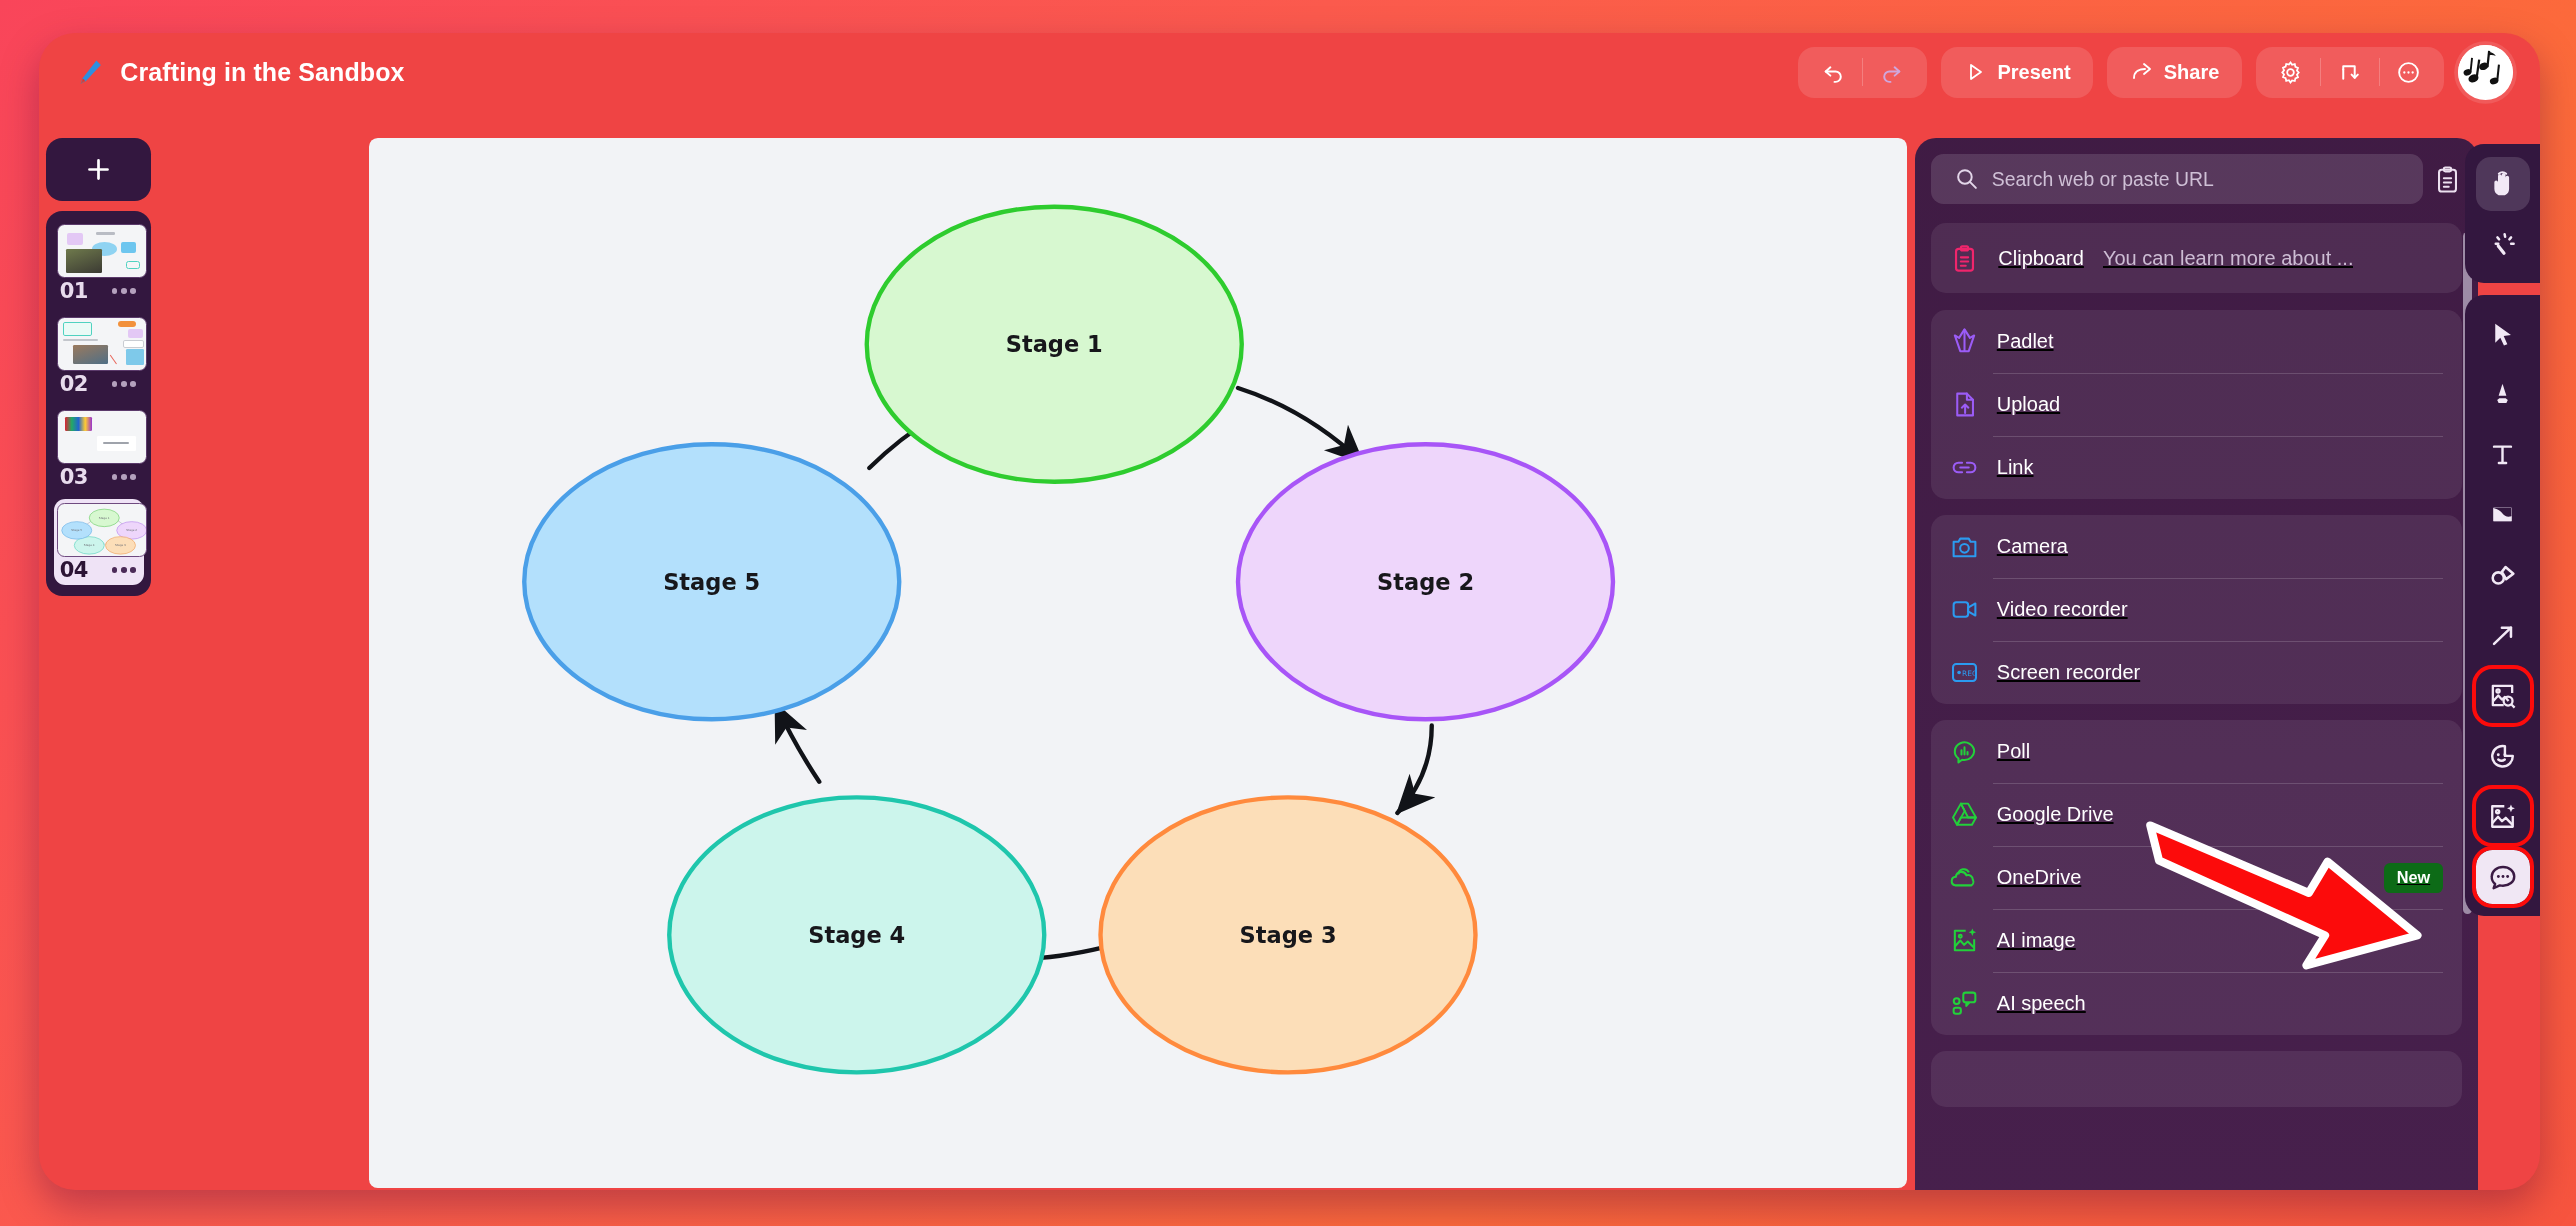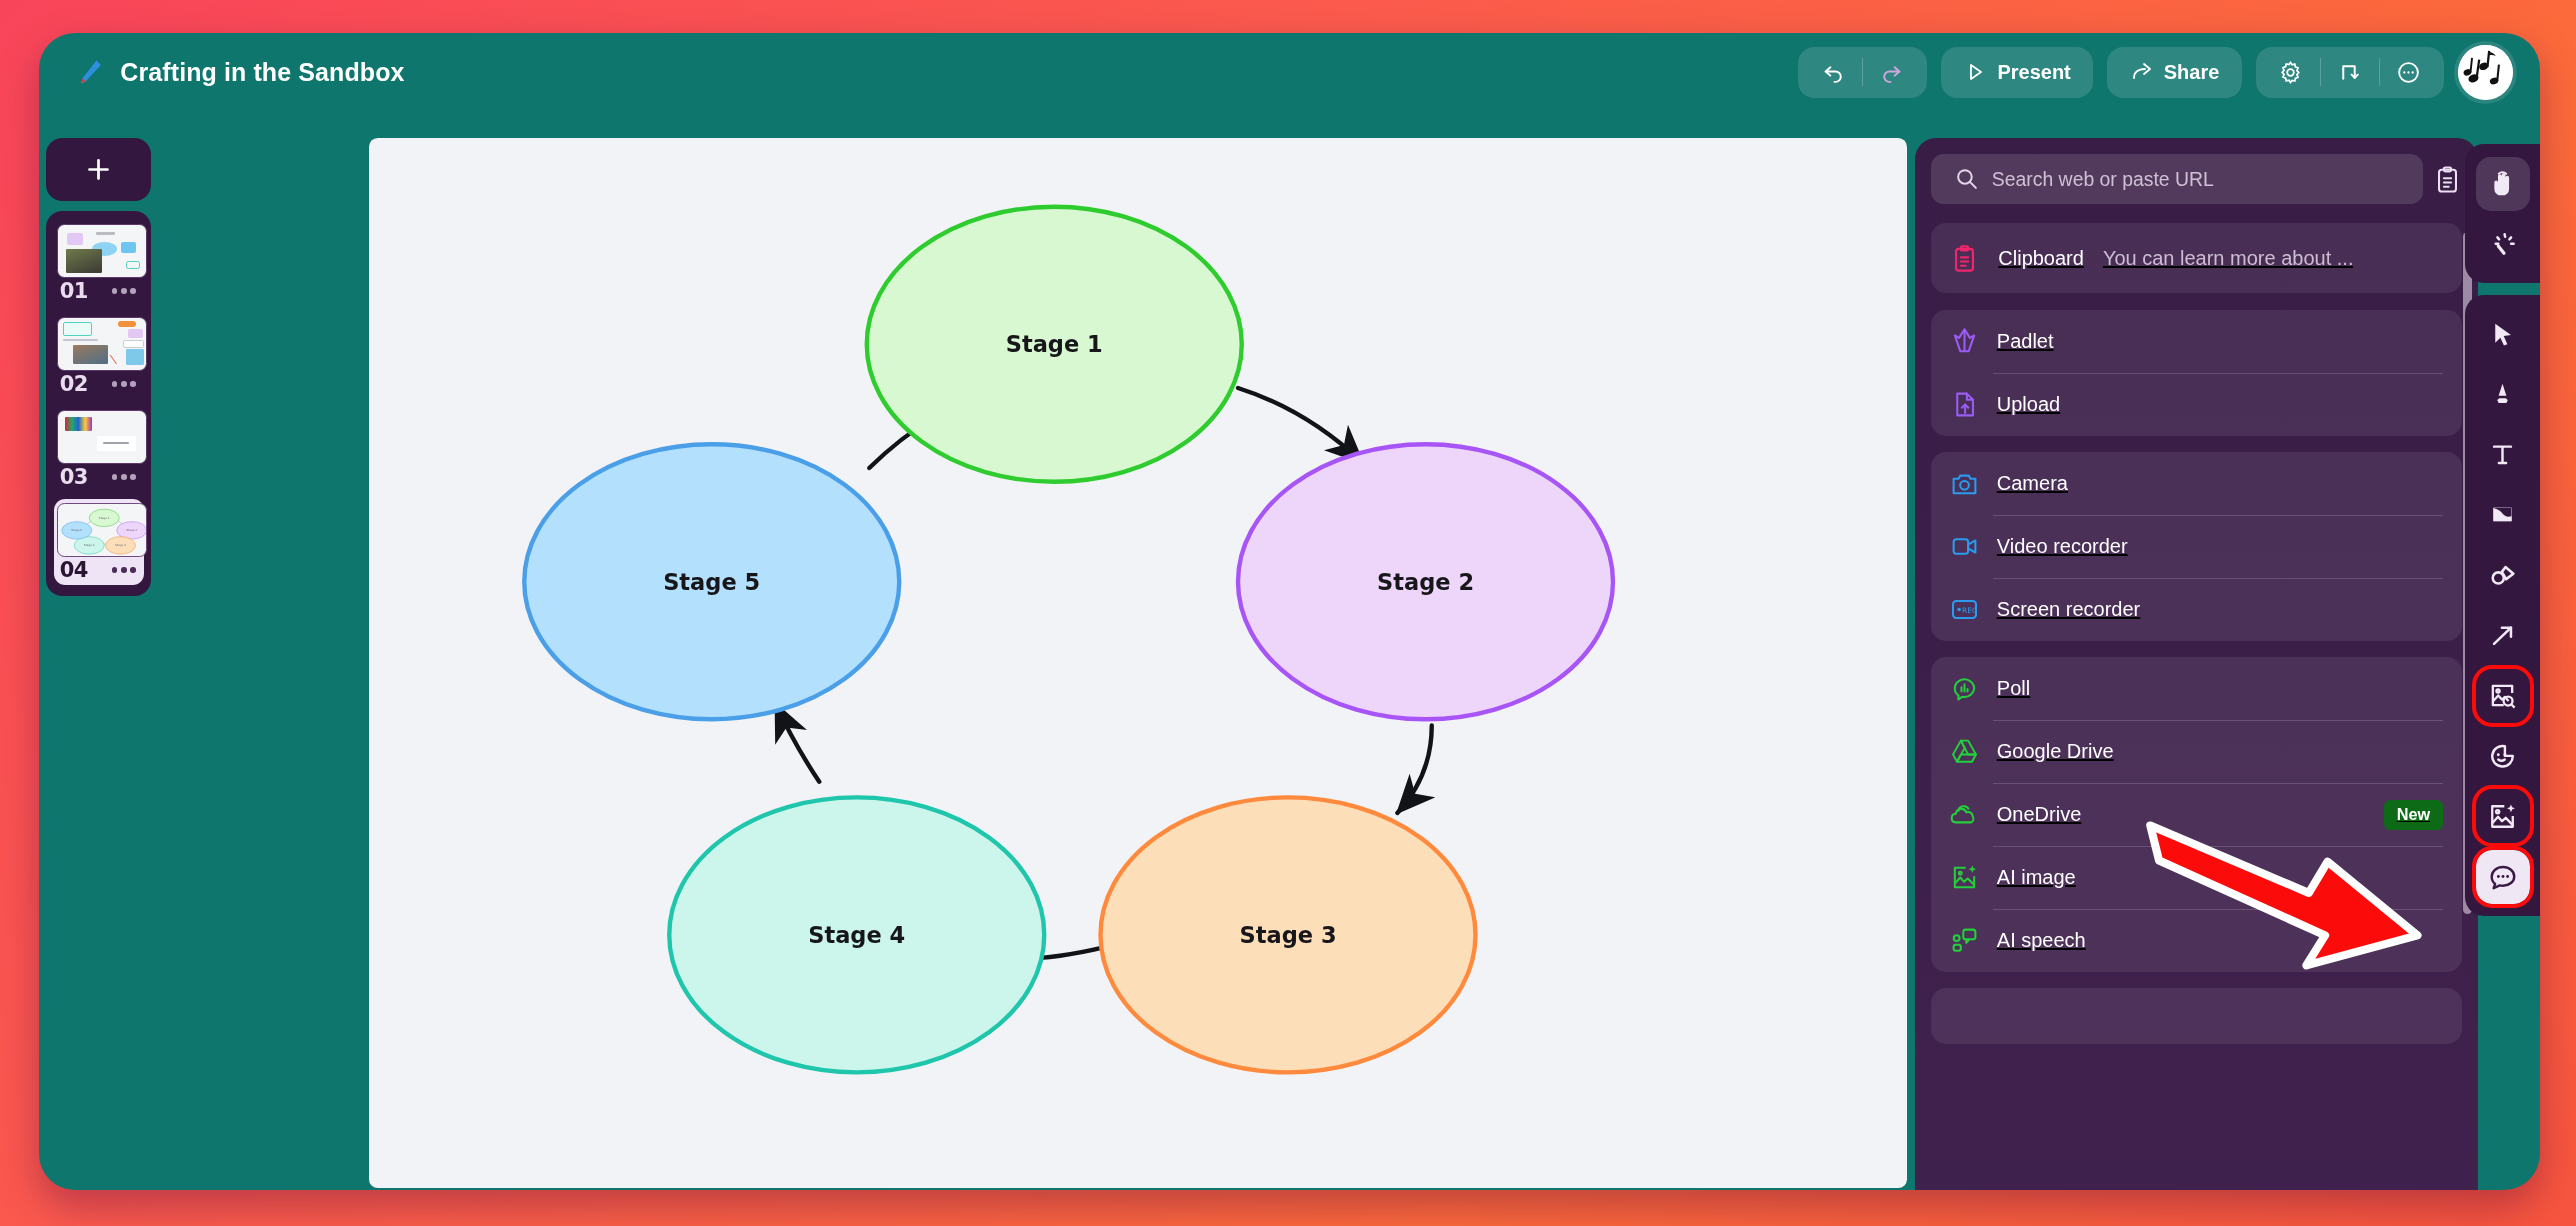--- a/index.html
+++ b/index.html
@@ -11,21 +11,21 @@
   body {
     background: linear-gradient(135deg, #f9455a 0%, #fb5a4d 35%, #fc6a3a 70%, #f7543f 100%);
     position: relative;
   }
 
   
   #app-window {
     position: absolute;
     left: 39px; top: 33px;
     width: 2501px; height: 1157px;
-    background: #0f766e;
+    background: #ef4444;
     border-radius: 36px;
     box-shadow: 0 16.3px 38px rgba(80,0,60,.35);
     overflow: hidden;
   }
 
   
   #header {
     position: absolute; left: 0; top: 0;
     width: 100%; height: 78px;
     display: flex; align-items: center;
@@ -518,20 +518,30 @@
       <div class="panel-row">
         <span class="row-icon">
           <svg width="29" height="29" viewBox="0 0 24 24" fill="none" stroke="#9b5cf6" stroke-width="1.7" stroke-linecap="round" stroke-linejoin="round">
             <path d="M6 3 H14 L19 8 V21 H6 Z"></path>
               <path d="M14 3 V8 H19"></path>
             <path d="M12.5 19 V12 M9.8 14.6 L12.5 12 L15.2 14.6"></path>
           </svg>
         </span>
         <span class="row-label">Upload</span>
       </div>
+      <div class="panel-row">
+        <span class="row-icon">
+          <svg width="29" height="29" viewBox="0 0 24 24" fill="none" stroke="#9b5cf6" stroke-width="1.7" stroke-linecap="round">
+            <path d="M10 8 H7a4 4 0 0 0 0 8h3"></path>
+              <path d="M14 8 h3a4 4 0 0 1 0 8h-3"></path>
+              <path d="M8.5 12 H15.5"></path>
+          </svg>
+        </span>
+        <span class="row-label">Link</span>
+      </div>
     </div>
 
     <div class="panel-card">
       <div class="panel-row">
         <span class="row-icon">
           <svg width="29" height="29" viewBox="0 0 24 24" fill="none" stroke="#2b9bf0" stroke-width="1.7" stroke-linejoin="round">
             <path d="M3 8 h4 l1.5-2.5h7L17 8h4v12H3z"></path>
               <circle cx="12" cy="13.5" r="3.6"></circle>
           </svg>
         </span>

